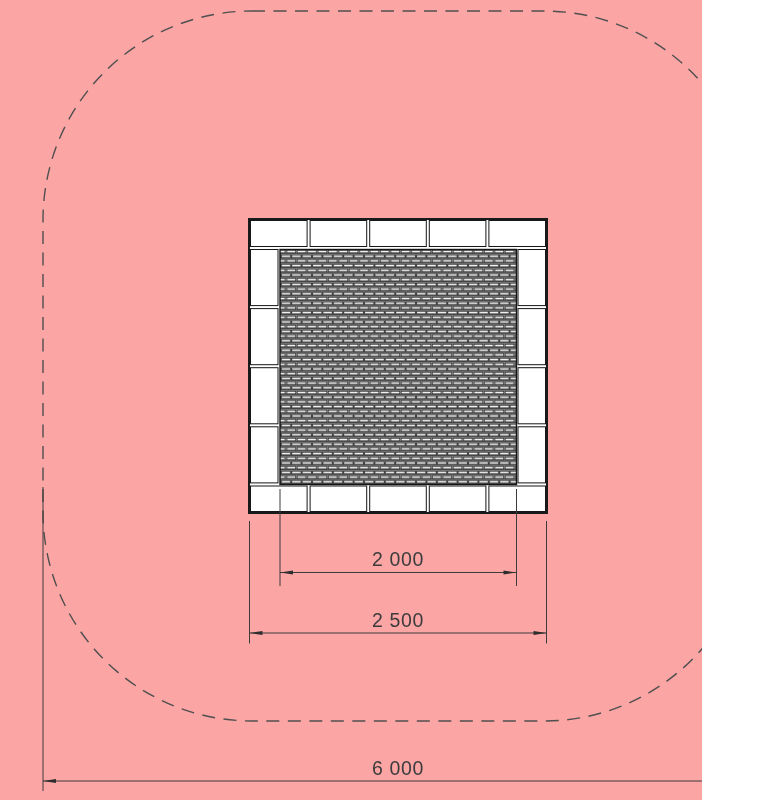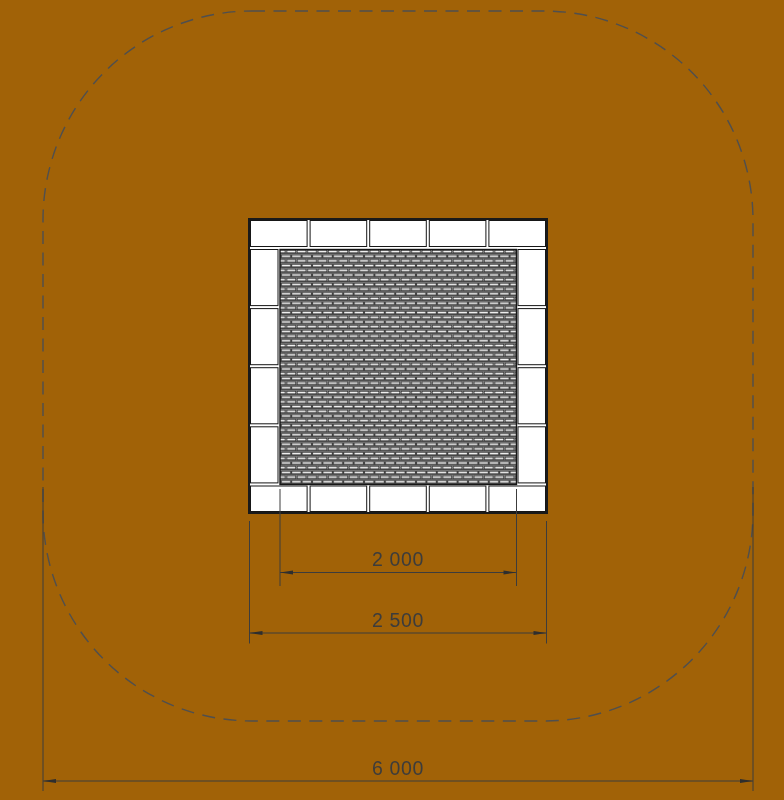--- a/index.html
+++ b/index.html
@@ -1,20 +1,20 @@
 <!DOCTYPE html>
 <html><head>
 <meta charset="utf-8">
 <style>
   html, body { margin: 0; padding: 0; background: #ffffff; }
   .canvas {
     position: relative;
-    width: 784px;
+    width: 702px;
     height: 800px;
-    background: #a16207;
+    background: #fca5a5;
     font-family: "Liberation Sans", sans-serif;
     overflow: hidden;
   }
   svg { display: block; }
   .dim-text {
     font-family: "Liberation Sans", sans-serif;
     font-size: 19.5px;
     letter-spacing: 0.6px;
     fill: #3c3c3c;
   }

